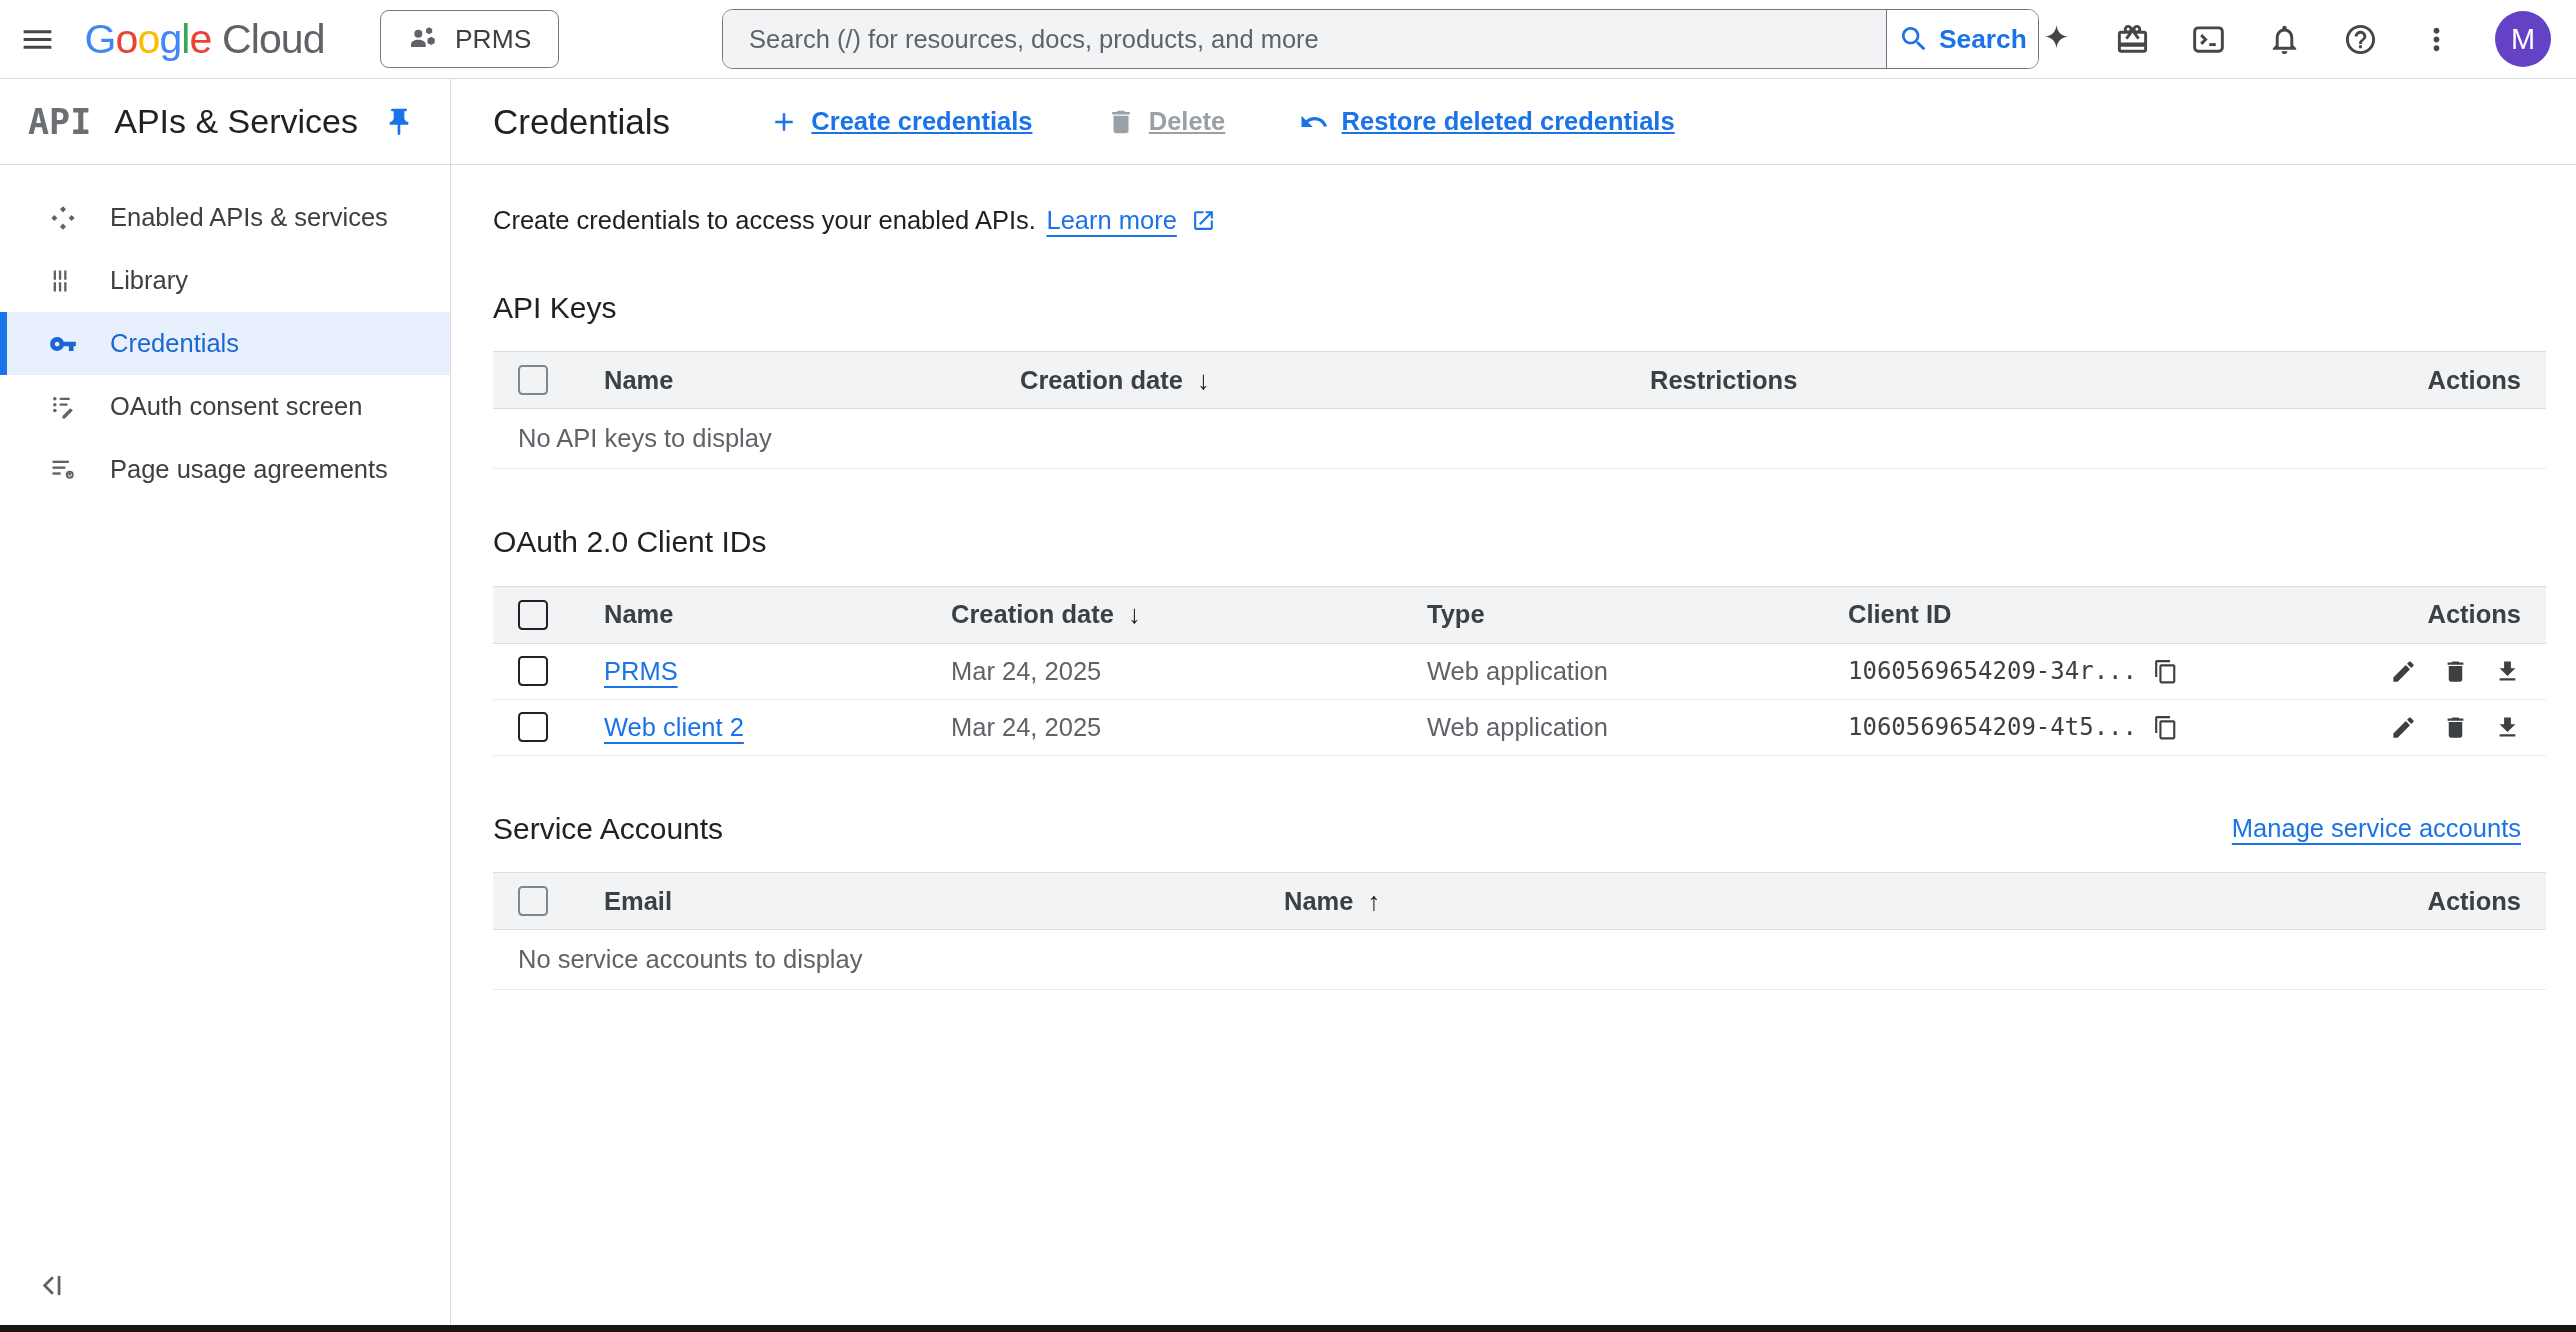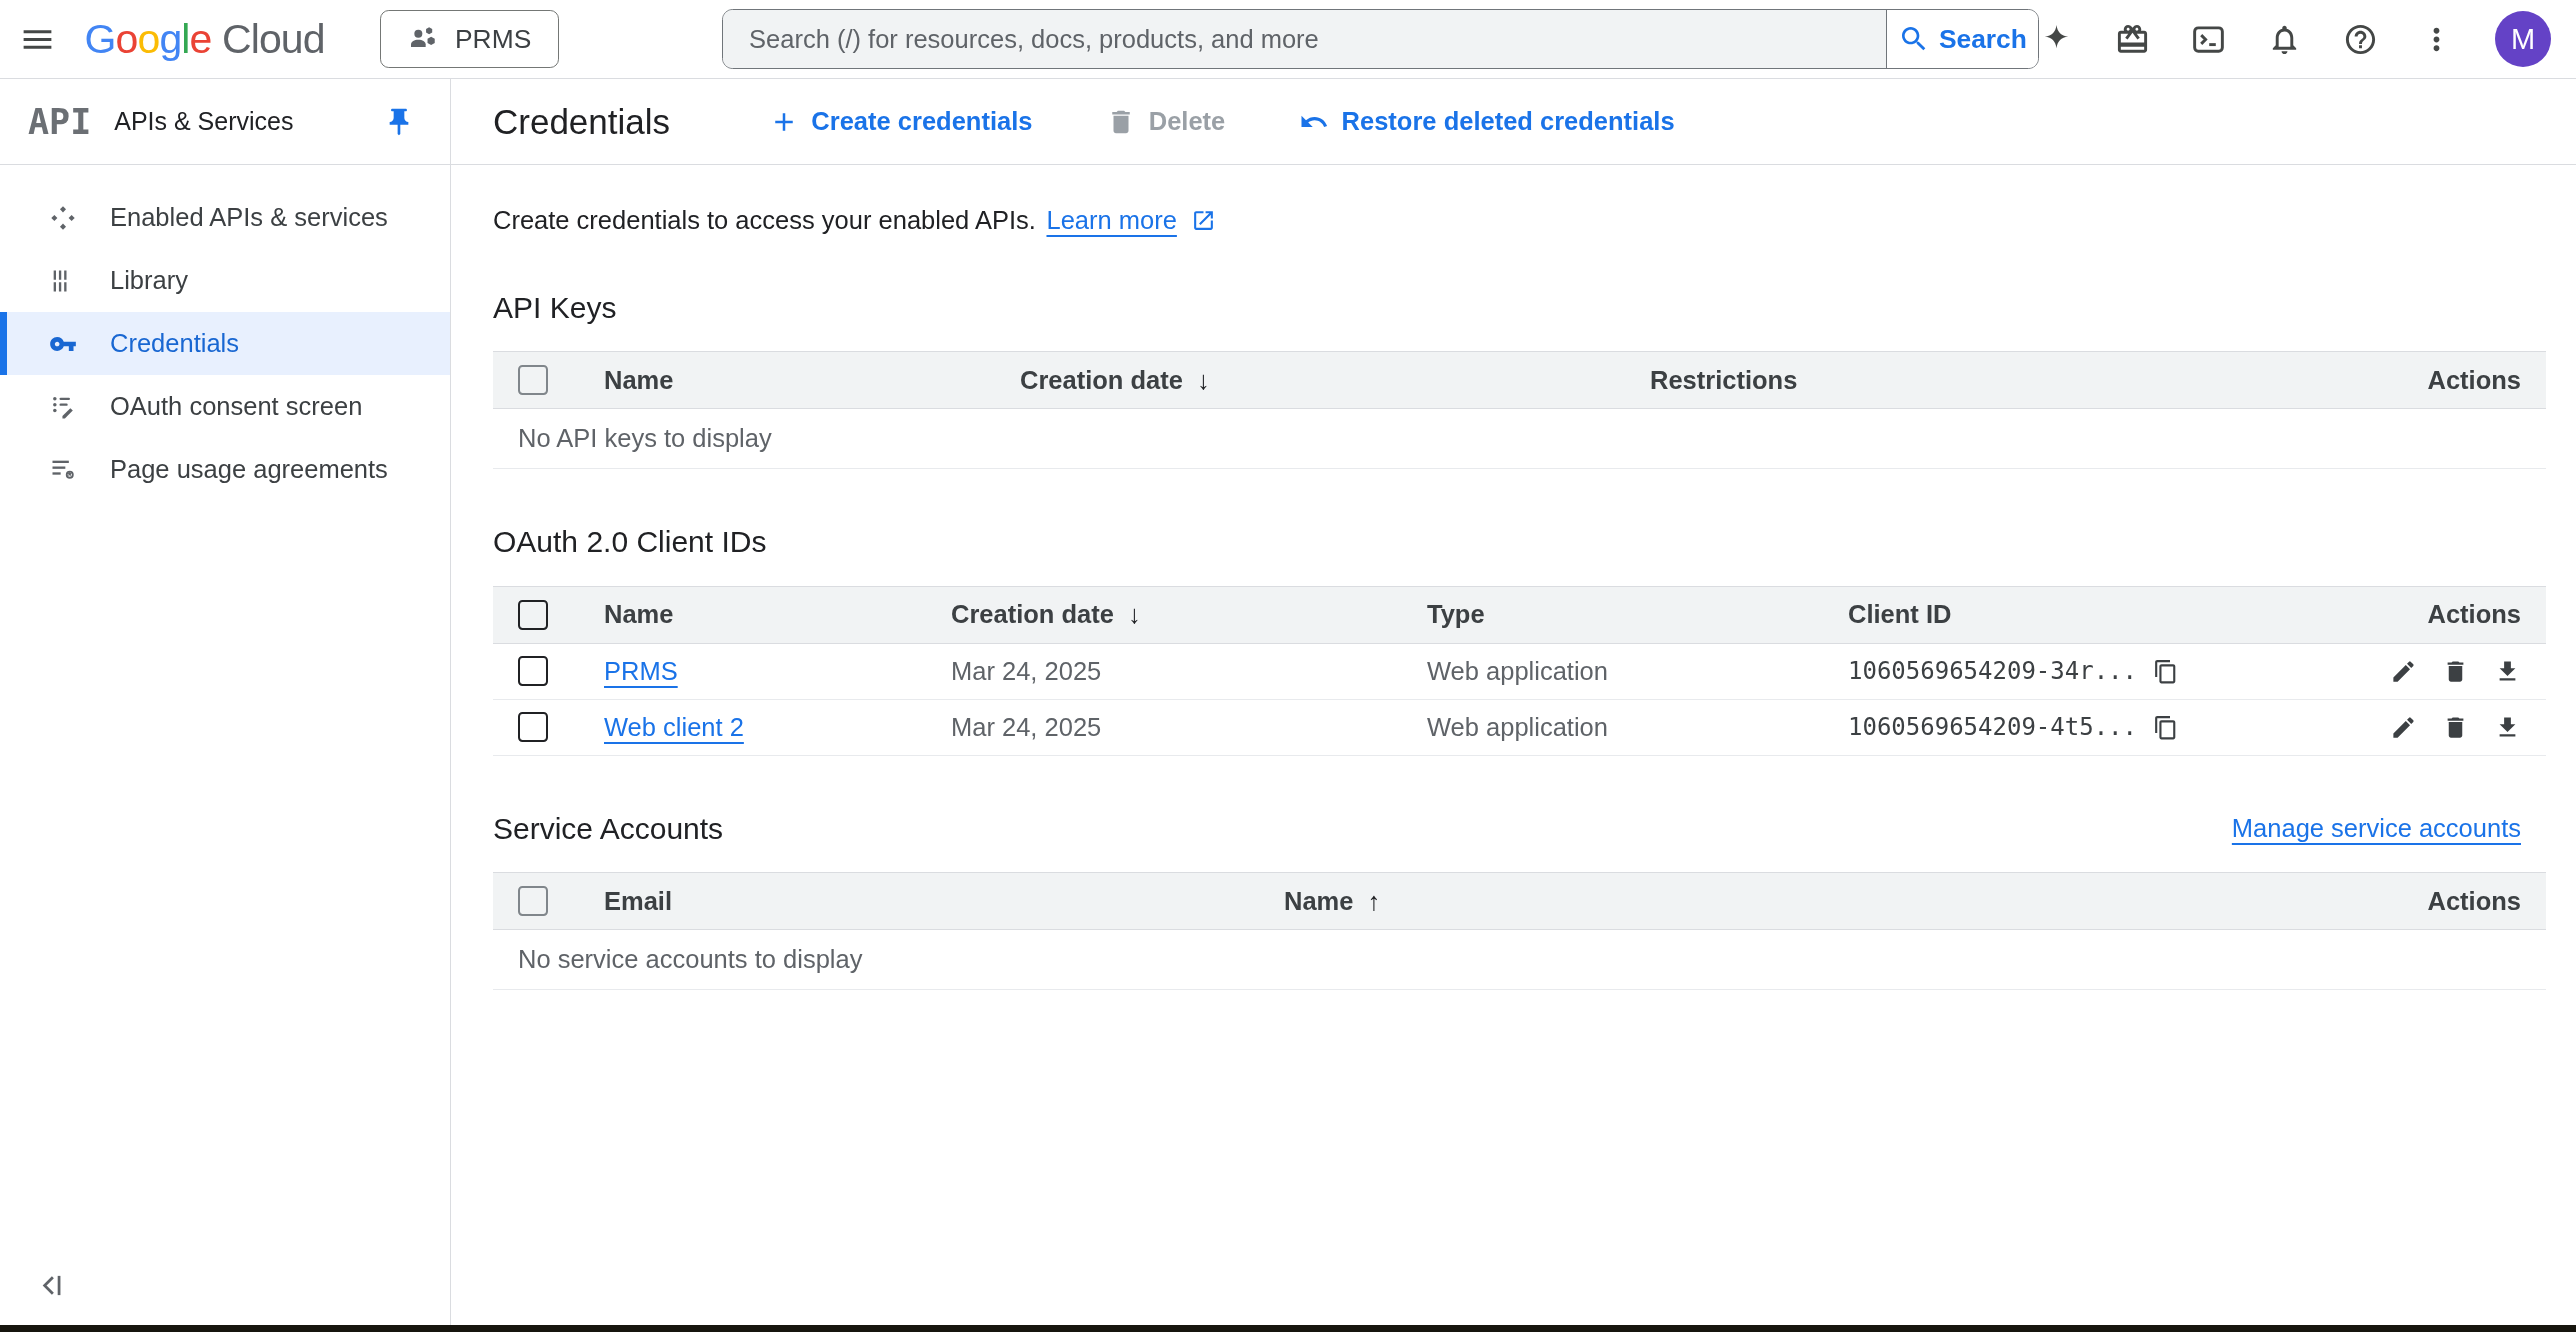--- a/index.html
+++ b/index.html
@@ -30,37 +30,37 @@
   .top-icons{margin-left:auto;display:flex;align-items:center;gap:41px;}
   .top-icons .tib{color:#444746;display:flex;align-items:center;justify-content:center;}
   .top-icons svg{width:35px;height:35px;}
   .avatar{width:56px;height:56px;border-radius:50%;background:var(--avatar-bg);color:#fff;font-size:29px;display:flex;align-items:center;justify-content:center;}
 
   
   .shell{display:flex;height:1246px;}
   .sidebar{width:451px;border-right:0.9px solid var(--border);position:relative;flex-shrink:0;}
   .side-header{height:86px;display:flex;align-items:center;padding:0 35px 0 28px;border-bottom:0.9px solid var(--border);}
   .api-logo{font-family:"DejaVu Sans Mono",monospace;font-weight:bold;font-size:35px;color:#6b6f74;margin-right:23px;}
-  .side-title{font-size:25px;color:var(--text-primary);}
+  .side-title{font-size:34px;color:var(--text-primary);}
   .pin-btn{margin-left:auto;color:var(--accent);}
   .pin-btn svg{width:32px;height:32px;}
   .side-nav{padding-top:21px;}
   .nav-item{height:63px;display:flex;align-items:center;gap:33px;border-left:7px solid transparent;padding-left:42px;font-size:25.5px;color:#3c4043;cursor:pointer;}
   .nav-item svg{width:28px;height:28px;color:var(--icon);flex-shrink:0;}
   .nav-item.active{background:var(--active-bg);border-left-color:var(--accent);color:var(--active-fg);}
   .nav-item.active svg{color:var(--active-fg);}
   .collapse-btn{position:absolute;bottom:23px;left:35px;color:#5f6368;}
   .collapse-btn svg{width:33px;height:33px;}
 
   
   .main{flex:1;display:flex;flex-direction:column;}
   .page-header{height:86px;display:flex;align-items:center;padding-left:42px;border-bottom:0.9px solid var(--border);flex-shrink:0;}
   .page-title{font-size:35px;font-weight:400;}
   .hdr-actions{display:flex;margin-left:99px;gap:74px;align-items:center;}
-  .act{display:flex;align-items:center;gap:12.3px;font-size:25.5px;font-weight:700;color:var(--accent);}
+  .act{display:flex;align-items:center;gap:12.3px;font-size:25.5px;font-weight:700;color:var(--accent);text-decoration:underline;}
   .act svg{width:30px;height:30px;}
   .act.disabled{color:var(--disabled);cursor:default;}
   .content{padding:0 30px 0 42px;flex:1;}
   .intro{margin-top:41px;font-size:25.5px;display:flex;align-items:center;}
   .intro .txt{margin-right:10.6px;}
   .tlink{color:var(--accent);text-decoration:underline;text-underline-offset:6.2px;display:inline-flex;align-items:center;gap:14px;font-size:25.5px;cursor:pointer;background:none;border:none;font-family:inherit;}
   .tlink svg{width:25px;height:25px;}
   h2.section{font-size:30px;font-weight:400;margin:56px 0 26.4px;color:var(--text-primary);}
   .sa-head{display:flex;justify-content:space-between;align-items:center;margin:56px 0 26.4px;}
   .sa-head h2{margin:0;}

